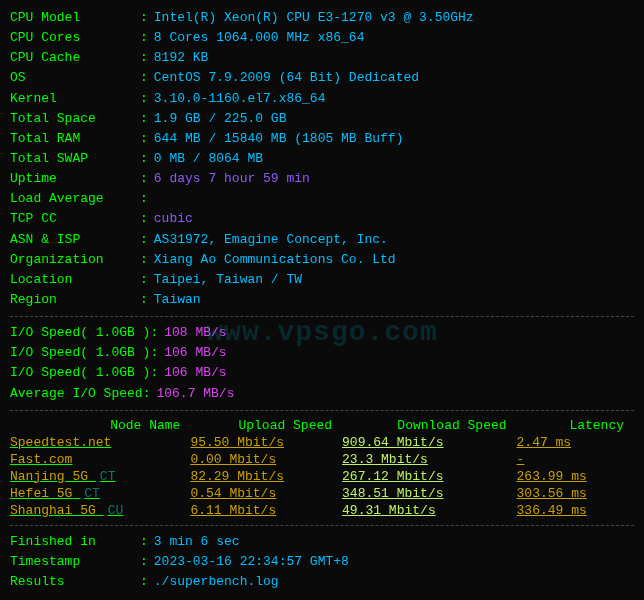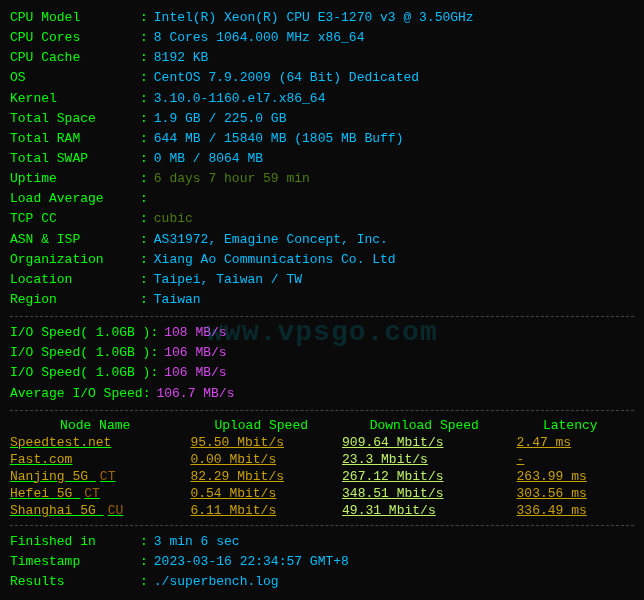--- a/index.html
+++ b/index.html
@@ -39,55 +39,55 @@
       flex-shrink: 0;
     }
     .info-sep {
       color: #00ff00;
       margin-right: 6px;
     }
     .info-value {
       color: #00bfff;
     }
     .info-value.green {
-      color: #4d7c0f;
+      color: #8b5cf6;
     }
 
     .divider {
       border: none;
       border-top: 1px dashed #444;
       margin: 6px 0;
     }
 
     .io-section .info-value {
       color: #d946ef;
       text-align: right;
     }
 
     .speed-table {
       width: 100%;
       border-collapse: collapse;
       margin-top: 4px;
     }
     .speed-table th {
       color: #00ff00;
-      text-align: center;
+      text-align: right;
       font-weight: normal;
       padding: 1px 0;
       padding-right: 10px;
       font-size: 13px;
     }
     .speed-table td {
       padding: 1px 0;
       padding-right: 10px;
       font-size: 13px;
       text-decoration: underline;
     }
     .td-name { color: #c8a000; }
-    .td-tag  { color: #a16207; margin-left: 4px; }
+    .td-tag  { color: #0f766e; margin-left: 4px; }
     .td-upload { color: #c8a000; }
     .td-download { color: #bef264; }
     .td-latency { color: #c8a000; }
 
     .footer-section .info-value {
       color: #00bfff;
     }
 
     .logo-area {
       display: flex;

